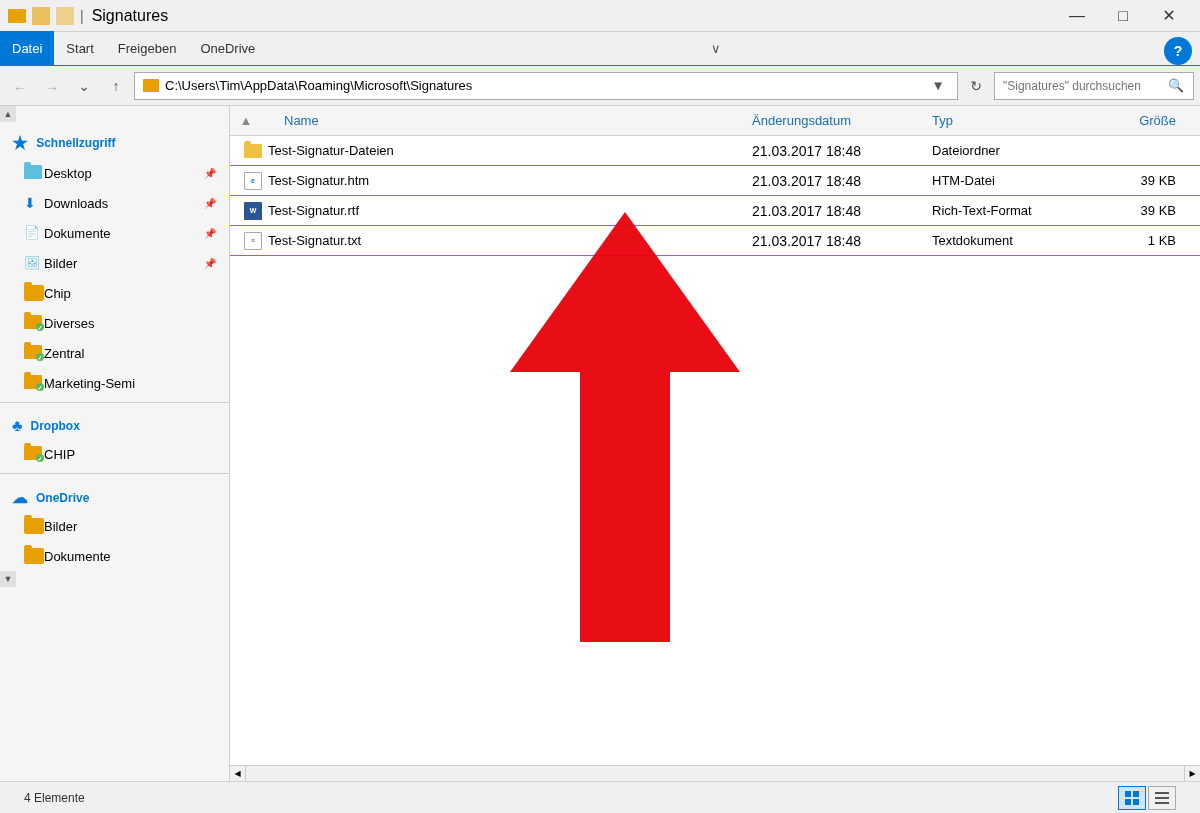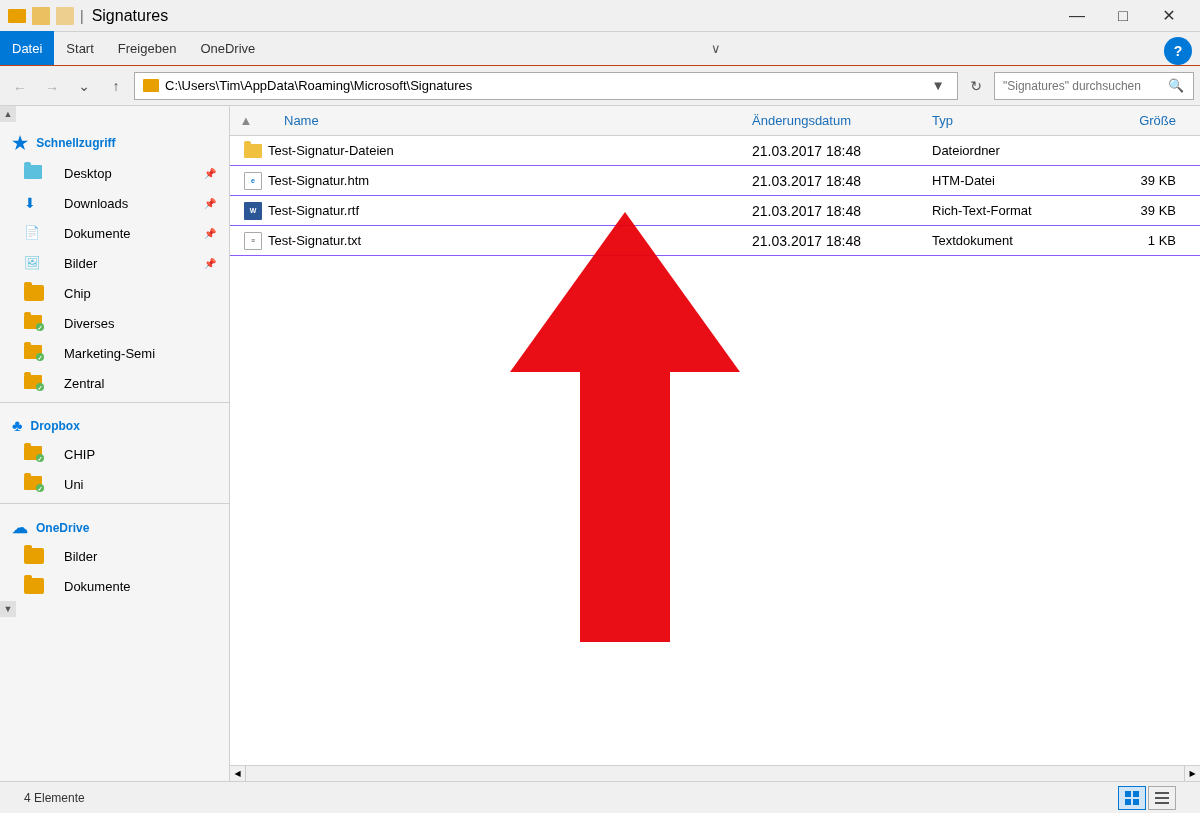--- a/index.html
+++ b/index.html
@@ -128,21 +128,21 @@
       font-size: 12px;
       font-weight: 600;
       color: #0078d7;
       display: flex;
       align-items: center;
       gap: 8px;
     }
     .sidebar-item {
       display: flex;
       align-items: center;
-      gap: 20px;
+      gap: 0;
       padding: 5px 12px 5px 24px;
       cursor: pointer;
       height: 30px;
     }
     .sidebar-item-icon { width: 20px; height: 16px; flex-shrink: 0; }
     .sidebar-item-label { flex: 1; overflow: hidden; text-overflow: ellipsis; white-space: nowrap; font-size: 13px; }
     .sidebar-pin { color: #0078d7; font-size: 10px; margin-left: 2px; }
 
     
     .icon-folder { width: 20px; height: 16px; background: #e8a000; border-radius: 1px 2px 2px 2px; position: relative; }
@@ -364,33 +364,33 @@
 
     <div class="sidebar-item">
       <div class="sidebar-item-icon">
         <div style="width:18px;height:14px;background:#e8a000;border-radius:1px;position:relative;">
           <div style="position:absolute;top:-3px;left:0;width:7px;height:3px;background:#e8a000;border-radius:2px 2px 0 0;"></div>
           <div style="position:absolute;bottom:-2px;right:-2px;width:8px;height:8px;background:#5cb85c;border-radius:50%;display:flex;align-items:center;justify-content:center;">
             <span style="color:white;font-size:6px;font-weight:bold;">✓</span>
           </div>
         </div>
       </div>
-      <span class="sidebar-item-label">Marketing-Semi</span>
+      <span class="sidebar-item-label">Zentral</span>
     </div>
 
     <div class="sidebar-item">
       <div class="sidebar-item-icon">
         <div style="width:18px;height:14px;background:#e8a000;border-radius:1px;position:relative;">
           <div style="position:absolute;top:-3px;left:0;width:7px;height:3px;background:#e8a000;border-radius:2px 2px 0 0;"></div>
           <div style="position:absolute;bottom:-2px;right:-2px;width:8px;height:8px;background:#5cb85c;border-radius:50%;display:flex;align-items:center;justify-content:center;">
             <span style="color:white;font-size:6px;font-weight:bold;">✓</span>
           </div>
         </div>
       </div>
-      <span class="sidebar-item-label">Zentral</span>
+      <span class="sidebar-item-label">Marketing-Semi</span>
     </div>
 
     <div class="section-divider"></div>
 
     <div class="sidebar-section-label">
       <span style="font-size:16px;color:#007ee5;">♣</span>
       <span>Dropbox</span>
     </div>
 
     <div class="sidebar-item">
@@ -398,31 +398,20 @@
         <div style="width:18px;height:14px;background:#e8a000;border-radius:1px;position:relative;">
           <div style="position:absolute;top:-3px;left:0;width:7px;height:3px;background:#e8a000;border-radius:2px 2px 0 0;"></div>
           <div style="position:absolute;bottom:-2px;right:-2px;width:8px;height:8px;background:#5cb85c;border-radius:50%;display:flex;align-items:center;justify-content:center;">
             <span style="color:white;font-size:6px;font-weight:bold;">✓</span>
           </div>
         </div>
       </div>
       <span class="sidebar-item-label">CHIP</span>
     </div>
 
-    <div class="sidebar-item">
-      <div class="sidebar-item-icon">
-        <div style="width:18px;height:14px;background:#e8a000;border-radius:1px;position:relative;">
-          <div style="position:absolute;top:-3px;left:0;width:7px;height:3px;background:#e8a000;border-radius:2px 2px 0 0;"></div>
-          <div style="position:absolute;bottom:-2px;right:-2px;width:8px;height:8px;background:#5cb85c;border-radius:50%;display:flex;align-items:center;justify-content:center;">
-            <span style="color:white;font-size:6px;font-weight:bold;">✓</span>
-          </div>
-        </div>
-      </div>
-      <span class="sidebar-item-label">Uni</span>
-    </div>
 
     <div class="section-divider"></div>
 
     <div class="sidebar-section-label">
       <span class="onedrive-cloud">☁</span>
       <span>OneDrive</span>
     </div>
 
     <div class="sidebar-item">
       <div class="sidebar-item-icon">

